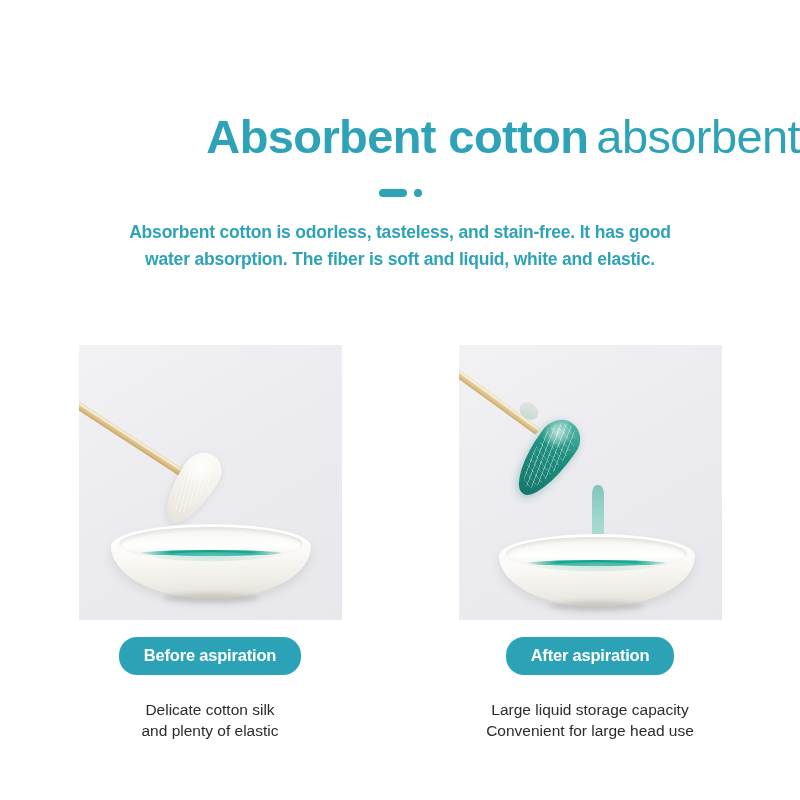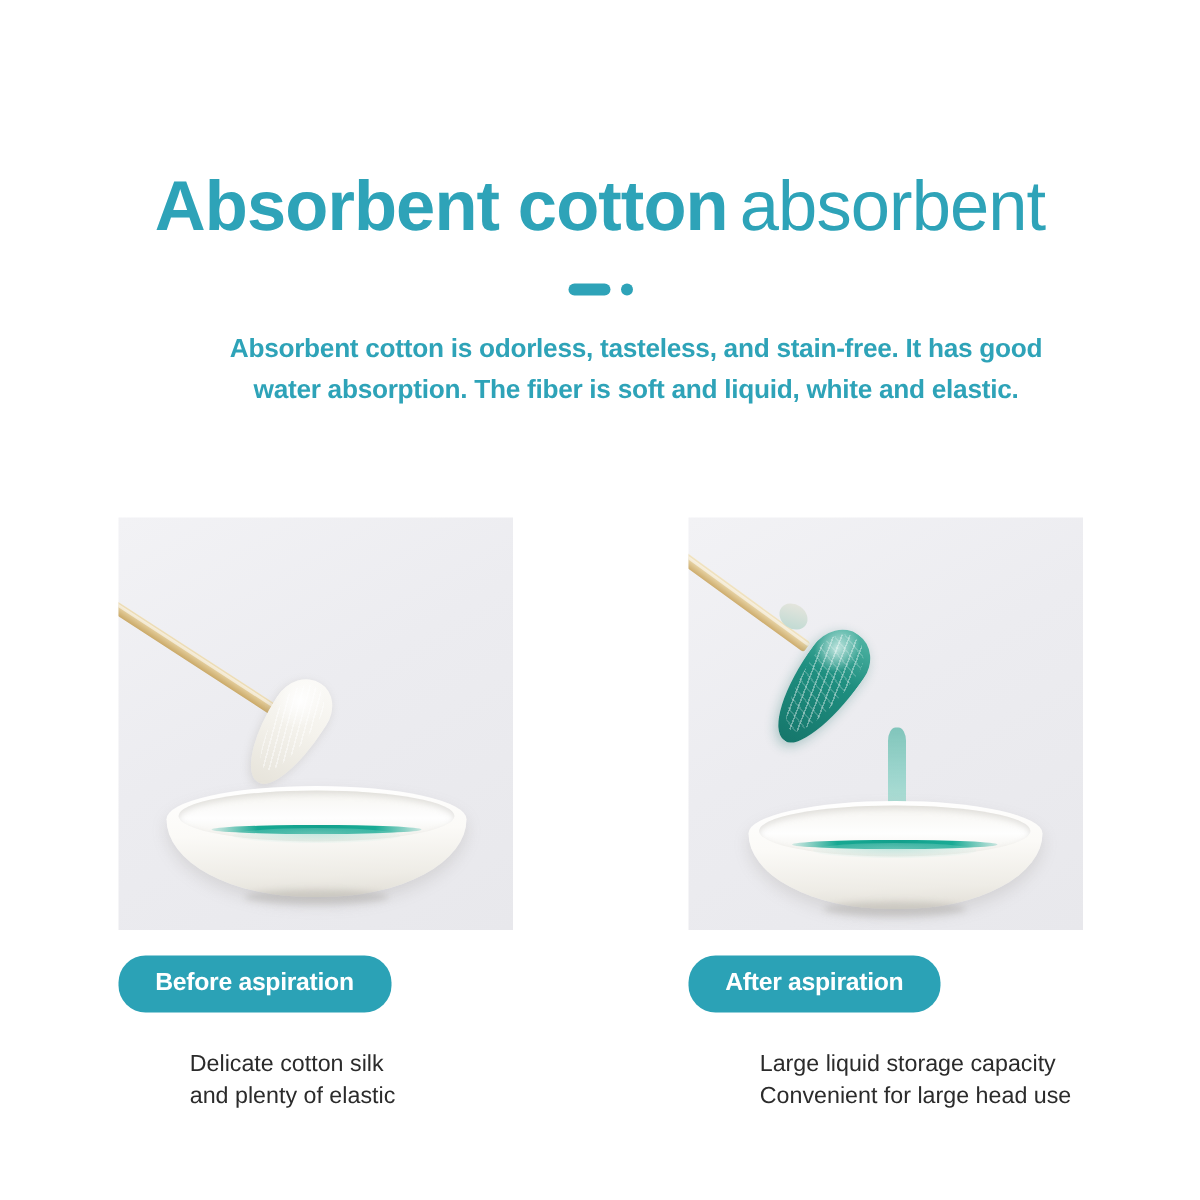--- a/index.html
+++ b/index.html
@@ -29,20 +29,21 @@
     left: 0;
     width: 800px;
     text-align: center;
   }
   .title {
     font-size: 47px;
     line-height: 58px;
     letter-spacing: -0.6px;
     color: #2ea3b8;
     white-space: nowrap;
+    text-align: right;
   }
   .title-strong {
     font-weight: 700;
   }
   .title-light {
     font-weight: 300;
     margin-left: 8px;
   }
 
   .divider {
@@ -268,20 +269,21 @@
     width: 48%;
     height: 10px;
     border-radius: 50%;
     background: rgba(160,158,152,0.35);
     filter: blur(2px);
   }
 
   
   .card-footer {
     margin-top: 17px;
+    text-align: center;
   }
   .badge {
     display: inline-block;
     background: #2ba2b6;
     color: #ffffff;
     font-size: 16.5px;
     font-weight: 600;
     line-height: 1;
     padding: 10px 25px 11px;
     border-radius: 18px;
@@ -289,21 +291,20 @@
   }
   .caption {
     margin-top: 24px;
     font-size: 15.5px;
     line-height: 21px;
     color: #2b2b2b;
     font-weight: 400;
   }
   .caption-line {
     display: block;
-    padding-left: 48px;
   }
 </style>
 </head>
 <body>
 
 <div class="page">
 
   <div class="header">
     <div class="title">
       <span class="title-strong">Absorbent cotton</span><span class="title-light">absorbent</span>

